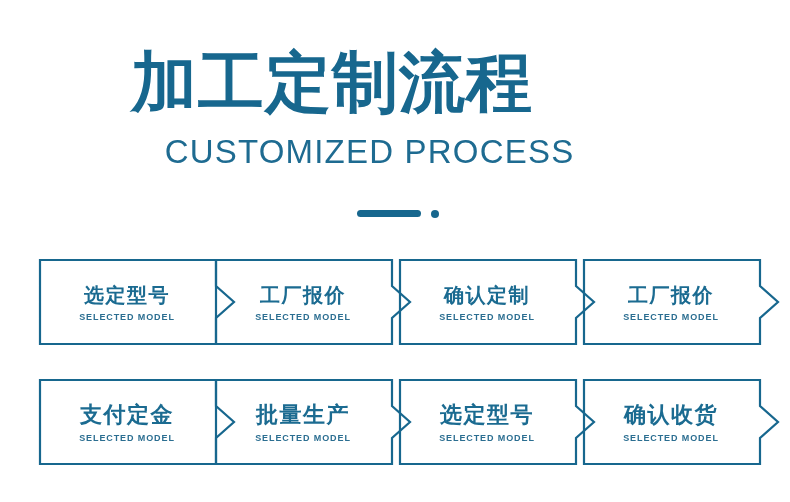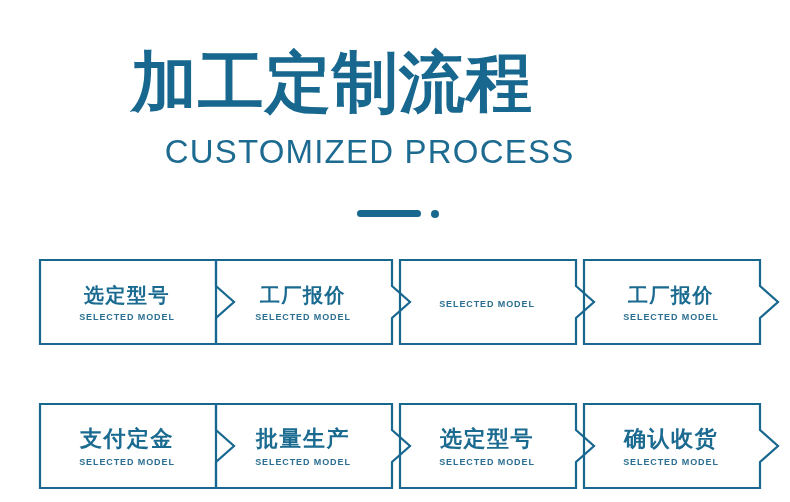--- a/index.html
+++ b/index.html
@@ -90,21 +90,21 @@
   }
 
   
   .steps-row {
     position: absolute;
     left: 0;
     width: 790px;
     height: 86px;
   }
   .steps-row.row-1 { top: 259px; }
-  .steps-row.row-2 { top: 379px; margin-top: 24px; }
+  .steps-row.row-2 { top: 379px; }
 
   .step-card {
     position: absolute;
     top: 0;
     width: 200px;
     height: 86px;
   }
   .step-card.c0 { left: 38px; }
   .step-card.c1 { left: 214px; }
   .step-card.c2 { left: 398px; }
@@ -202,20 +202,21 @@
       </div>
     </div>
 
     <div class="step-card c2">
       <div class="step-outline">
         <svg width="200" height="86" viewBox="0 0 200 86" fill="none" xmlns="http://www.w3.org/2000/svg">
           <path d="M178 1 L2 1 L2 85 L178 85 L178 59 L196 43 L178 27 Z" stroke="#17678E" stroke-width="2.2" fill="none" stroke-linejoin="miter"></path>
         </svg>
       </div>
       <div class="step-text">
+        <div class="step-cn">确认定制</div>
         <div class="step-en">SELECTED MODEL</div>
       </div>
     </div>
 
     <div class="step-card c3">
       <div class="step-outline">
         <svg width="200" height="86" viewBox="0 0 200 86" fill="none" xmlns="http://www.w3.org/2000/svg">
           <path d="M178 1 L2 1 L2 85 L178 85 L178 59 L196 43 L178 27 Z" stroke="#17678E" stroke-width="2.2" fill="none" stroke-linejoin="miter"></path>
         </svg>
       </div>

